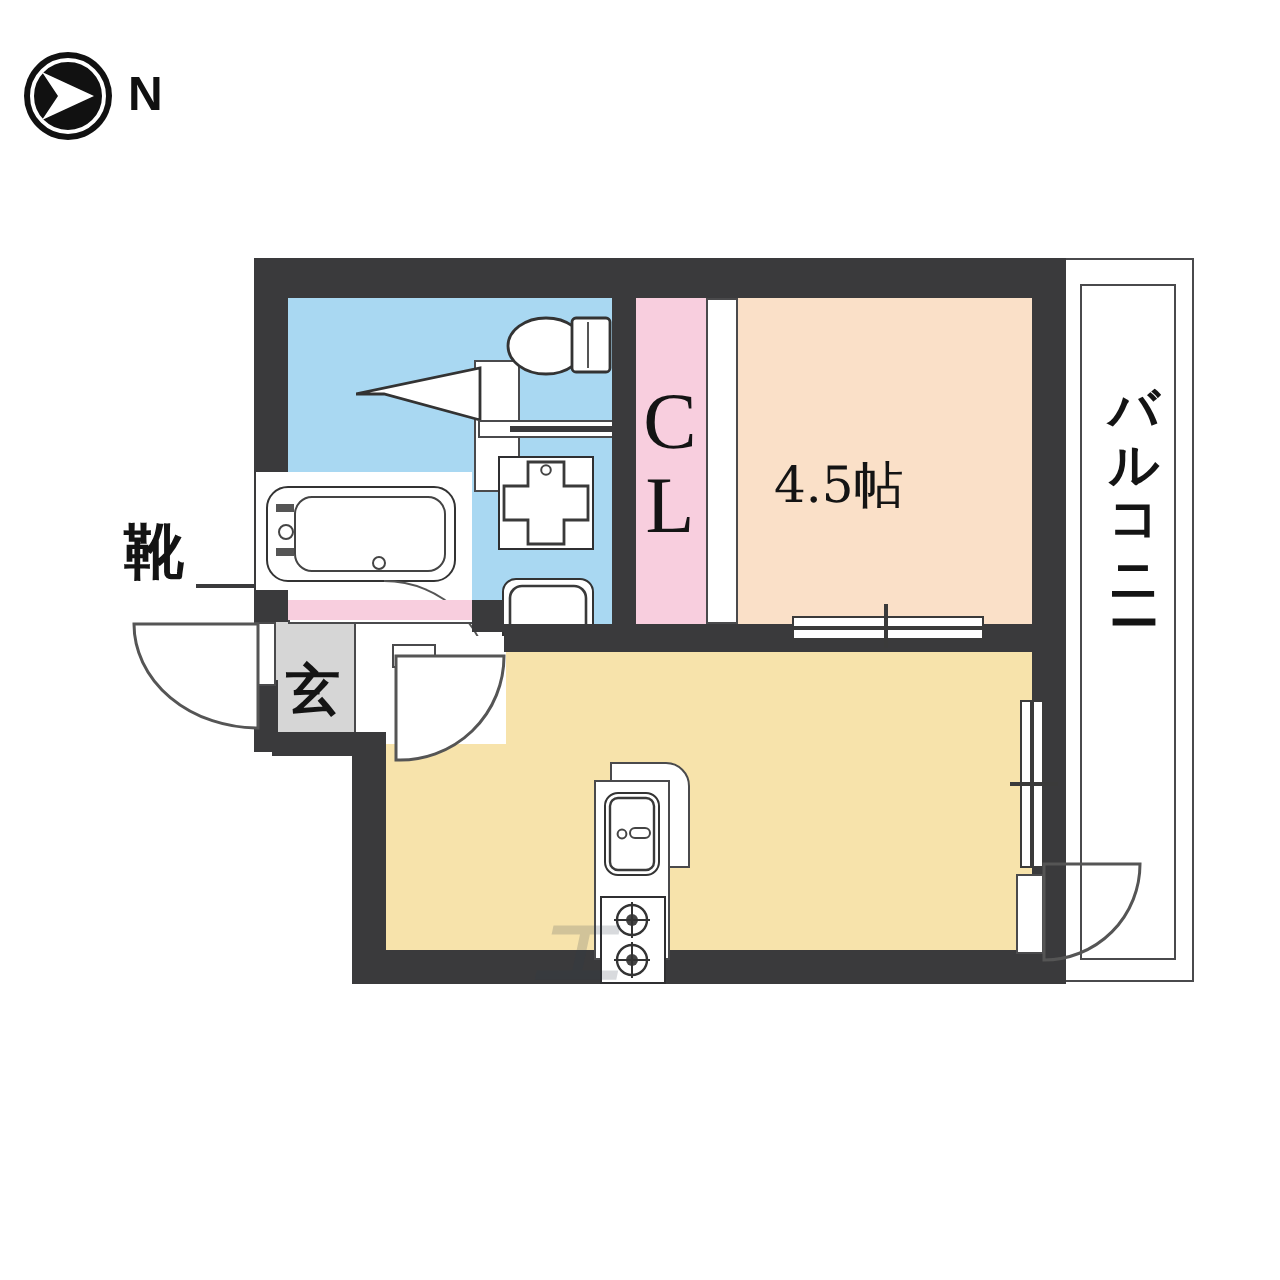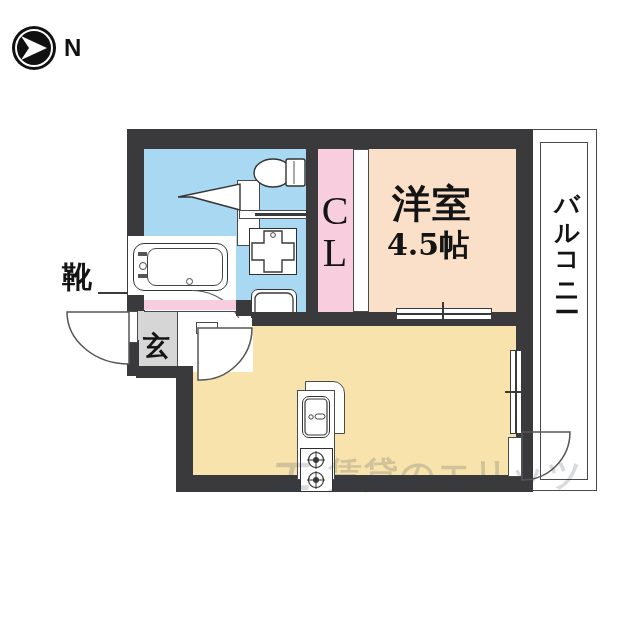--- a/index.html
+++ b/index.html
@@ -22,21 +22,21 @@
 
   .ol{border:1px solid #2f2f31;}
   .ol-thin{border:1px solid #4a4a4c;}
 
   
   .lbl{position:absolute;color:#141414;line-height:1;white-space:nowrap;}
   .jp{font-family:"DejaVu Serif","Liberation Serif",serif;font-weight:700;}
   .vert{writing-mode:vertical-rl;text-orientation:upright;line-height:1.18;}
 
   #room-name{font-size:39px;font-weight:700;letter-spacing:1px;}
-  #room-size{font-size:30px;font-weight:700;letter-spacing:0px;}
+  #room-size{font-size:25px;font-weight:400;letter-spacing:0px;}
   #ldk-label{font-size:40px;font-weight:700;letter-spacing:0px;
              font-family:"Liberation Serif","DejaVu Serif",serif;}
   #cl-label{font-size:40px;font-weight:400;letter-spacing:0;line-height:1.05;
             font-family:"Liberation Serif",serif;text-align:center;}
   #balcony-label{font-size:25px;font-weight:700;letter-spacing:2px;}
   #shoe-label{font-size:30px;font-weight:700;}
   #genkan-label{font-size:27px;font-weight:700;}
 
   
   #compass{position:absolute;left:12px;top:26px;width:80px;height:44px;}
@@ -148,21 +148,20 @@
   <div class="abs" style="left:306px;top:149px;width:12px;height:163px;background:#3a3a3c;"></div>
 
   <svg class="abs" style="left:369px;top:150px;width:28px;height:162px;">
     <polygon points="0,2 26,16 0,30" fill="none" stroke="#3a3a3a" stroke-width="1.6"></polygon>
     <polygon points="0,114 26,128 0,142" fill="none" stroke="#3a3a3a" stroke-width="1.6"></polygon>
     <polygon points="0,130 26,144 0,158" fill="none" stroke="#3a3a3a" stroke-width="1.6"></polygon>
   </svg>
 
   <div class="abs f-room" style="left:369px;top:149px;width:147px;height:163px;"></div>
 
-  <span class="lbl jp" id="room-name" style="left:392px;top:184px;">洋室</span>
   <span class="lbl jp" id="room-size" style="left:387px;top:230px;">4.5帖</span>
 
   <div class="abs f-wall" style="left:306px;top:312px;width:210px;height:14px;"></div>
 
   <div class="abs slide" style="left:396px;top:308px;width:96px;height:12px;"></div>
   <div class="abs slideline" style="left:396px;top:313px;width:96px;height:2px;"></div>
   <div class="abs slideline" style="left:442px;top:302px;width:2px;height:22px;"></div>
 
   <div class="abs f-ldk" style="left:193px;top:326px;width:323px;height:149px;"></div>
 
@@ -232,16 +231,15 @@
 
   <div class="lbl" id="cl-label" style="left:316px;top:190px;width:38px;">
     <div>
         <div>C</div>
         <div>L</div>
       </div>
   </div>
 
   <div id="watermark">
     <span id="wm-mark">エ</span>
-    <span id="wm-text">賃貸のエリッツ</span>
   </div>
 
 </div>
 
 </body></html>

